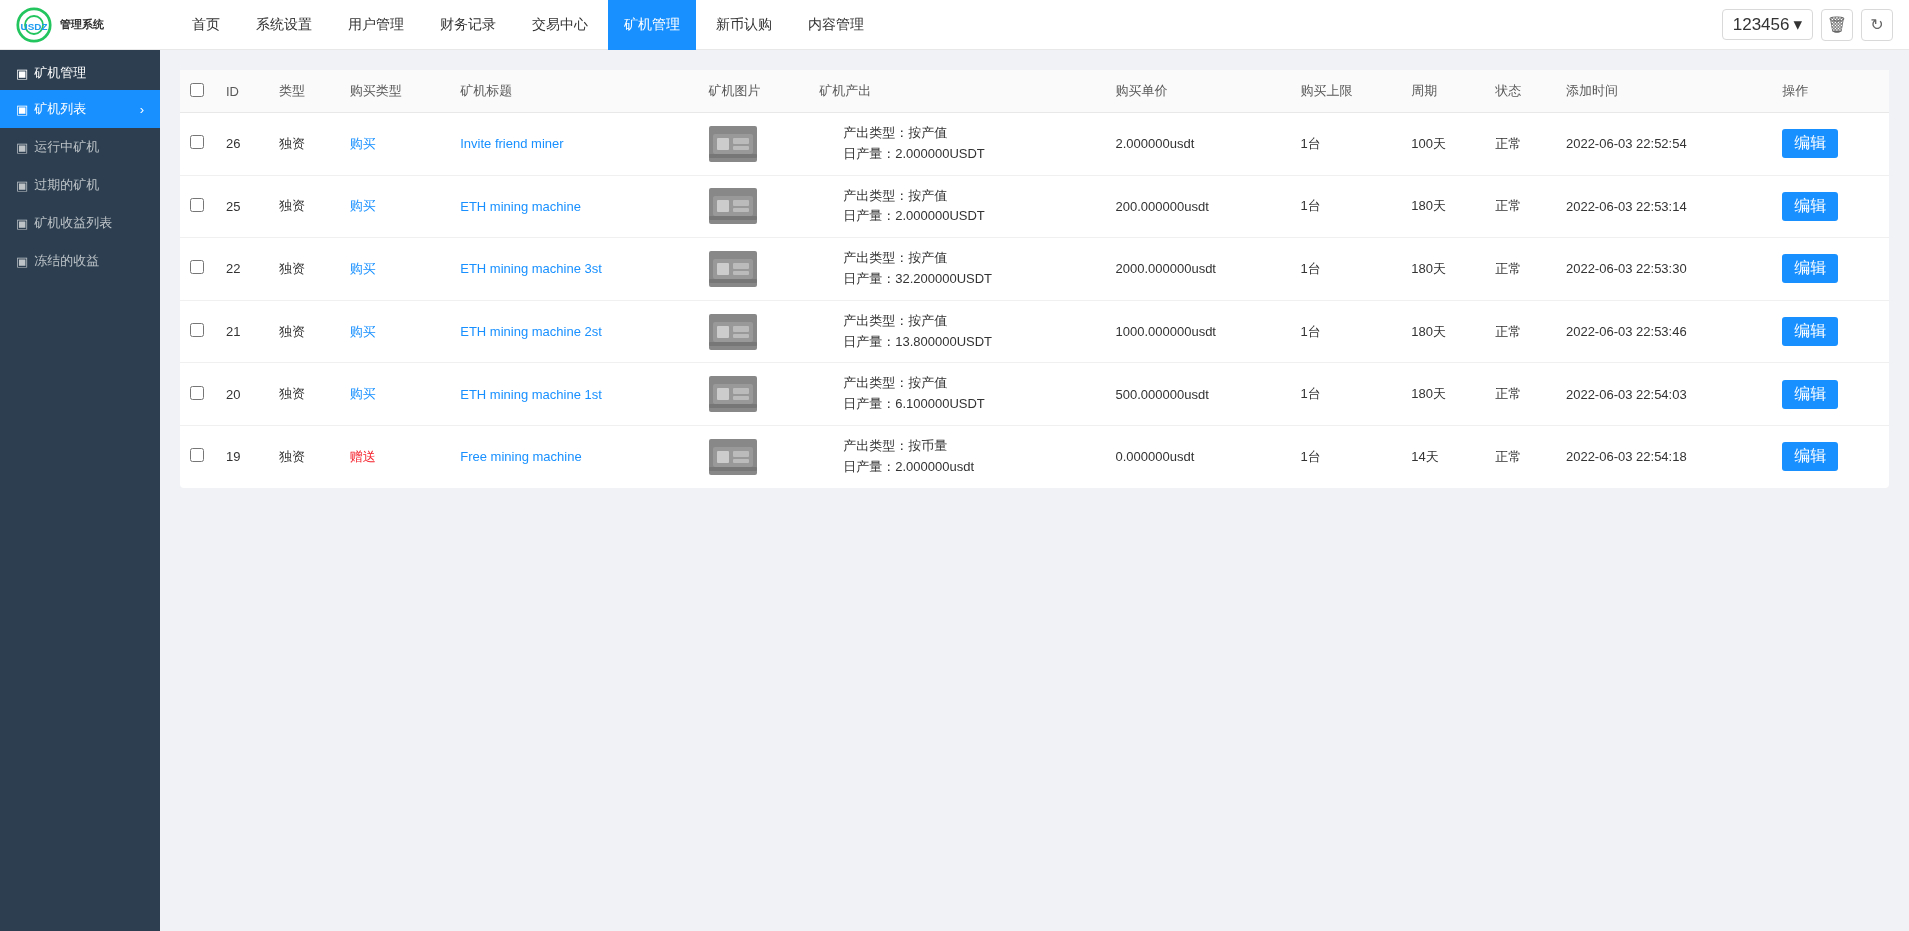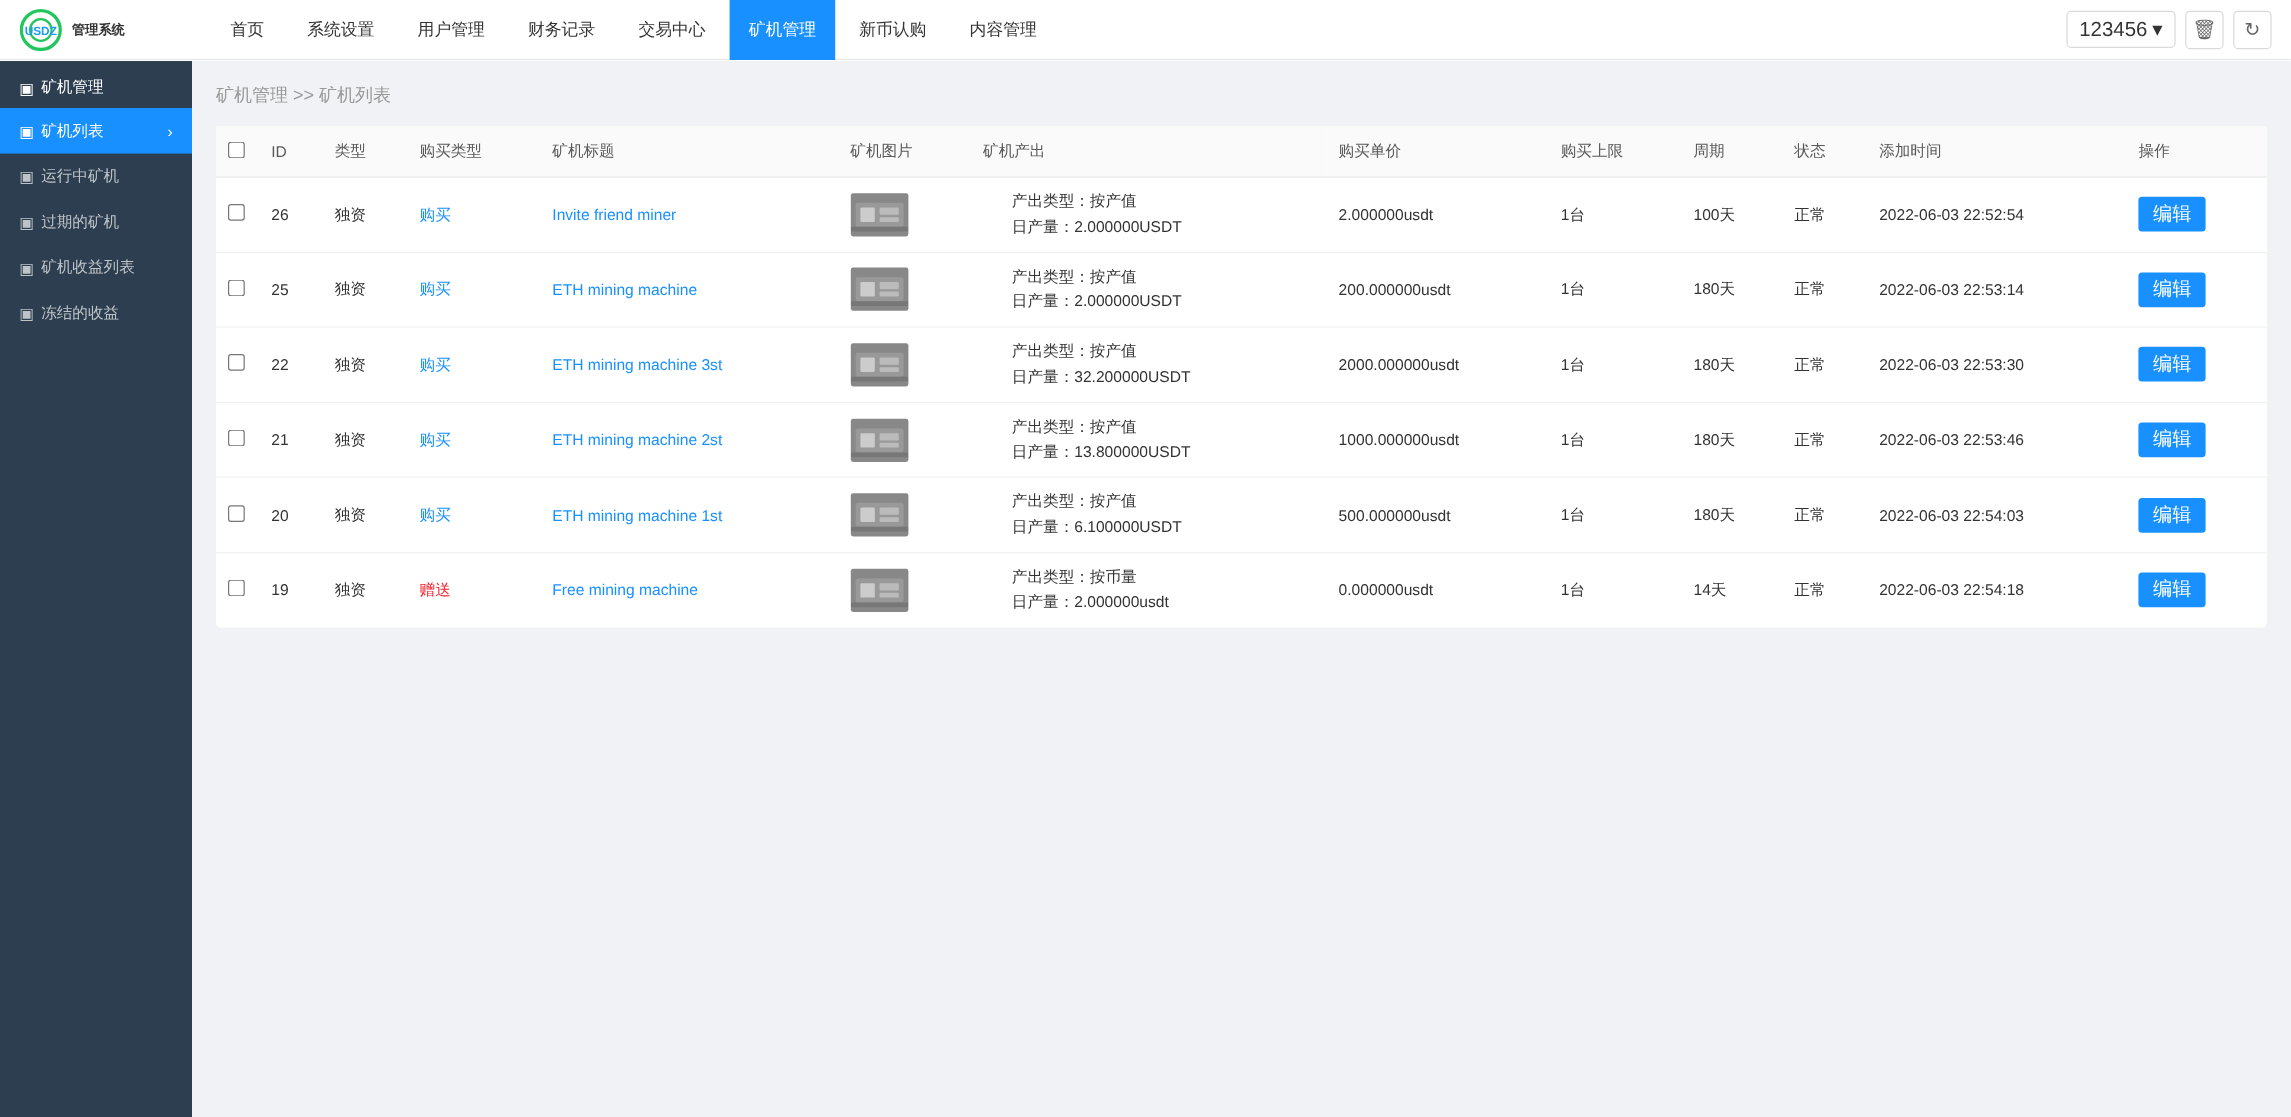--- a/index.html
+++ b/index.html
@@ -188,25 +188,20 @@
       <div class="sidebar-item">
         <div class="sidebar-item-left">
           <span>▣</span>
           <span>冻结的收益</span>
         </div>
       </div>
     </aside>
 
     <main class="content">
 
-      <div class="breadcrumb">
-        <span>矿机管理</span>
-        <span> &gt;&gt; </span>
-        <span>矿机列表</span>
-      </div>
 
 
       <div class="table-wrap">
         <table>
           <thead>
             <tr>
               <th style="width:36px;"><input type="checkbox" class="checkbox" style=""></th>
               <th>ID</th>
               <th>类型</th>
               <th>购买类型</th>

